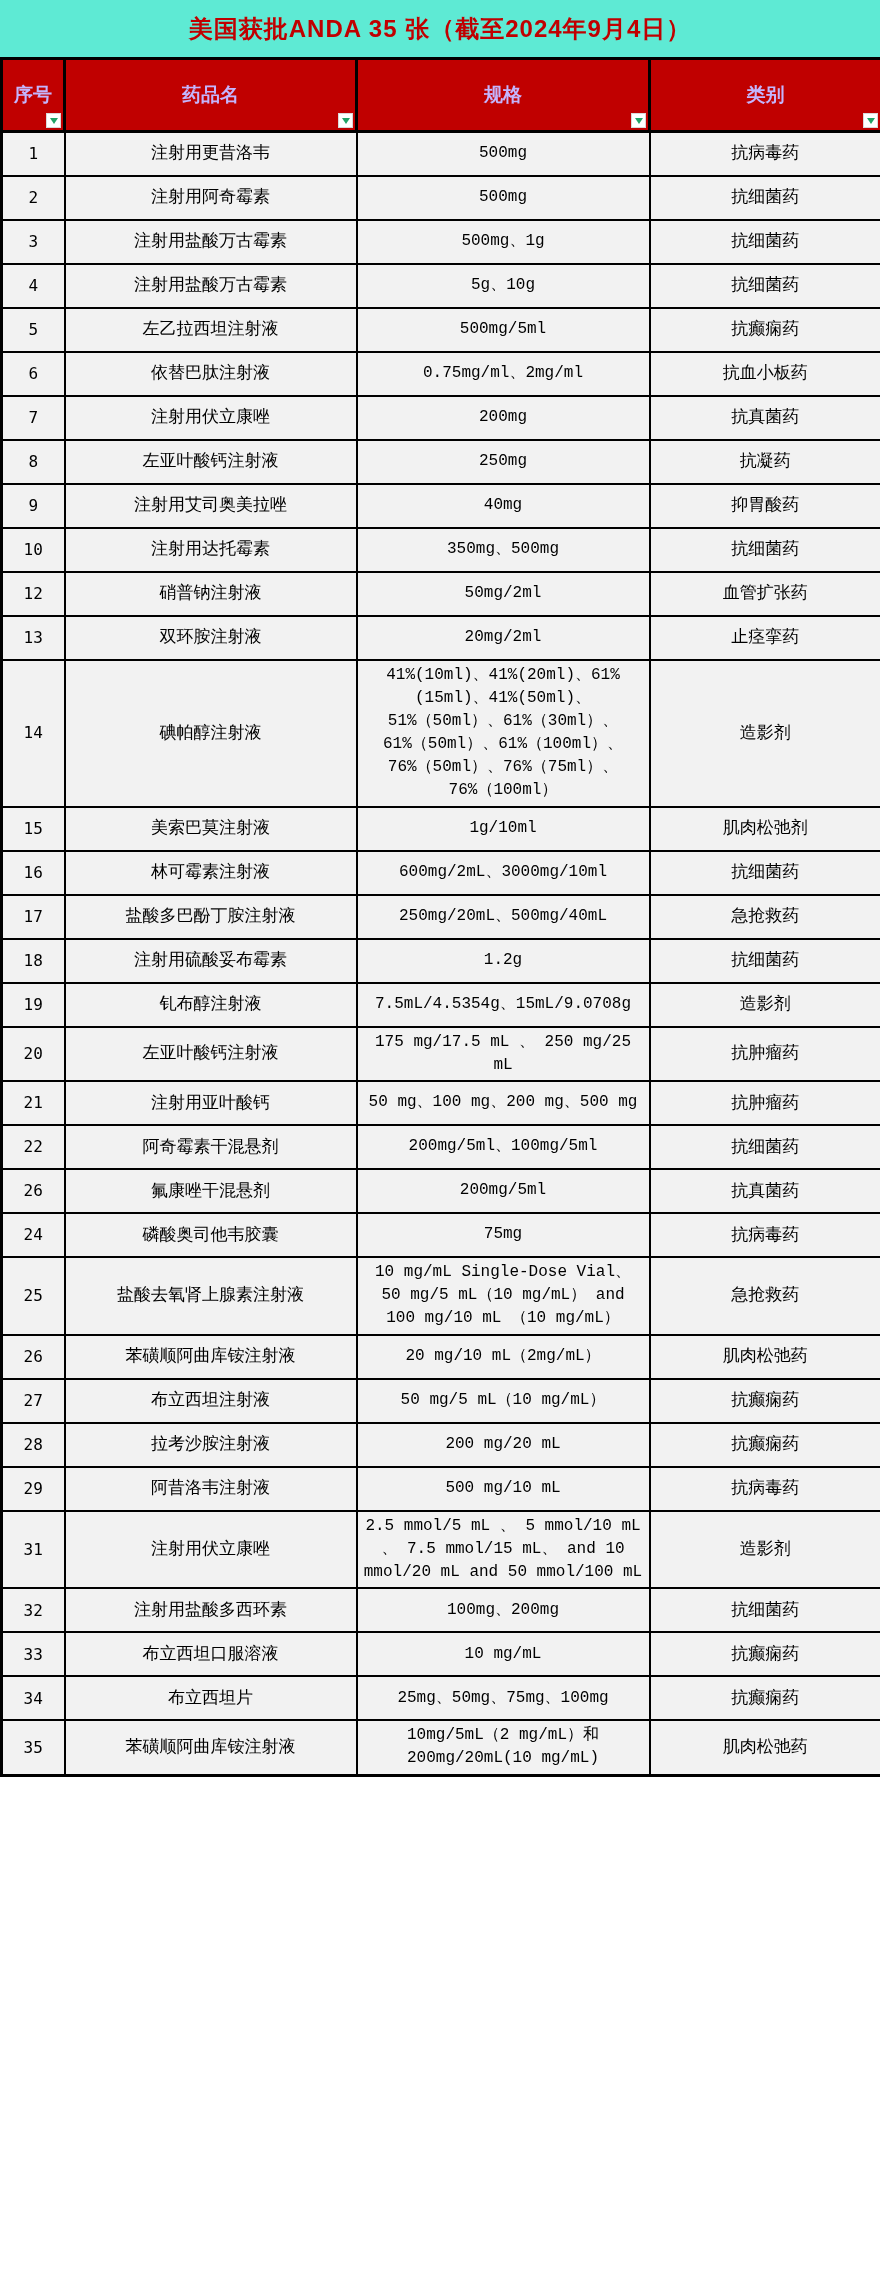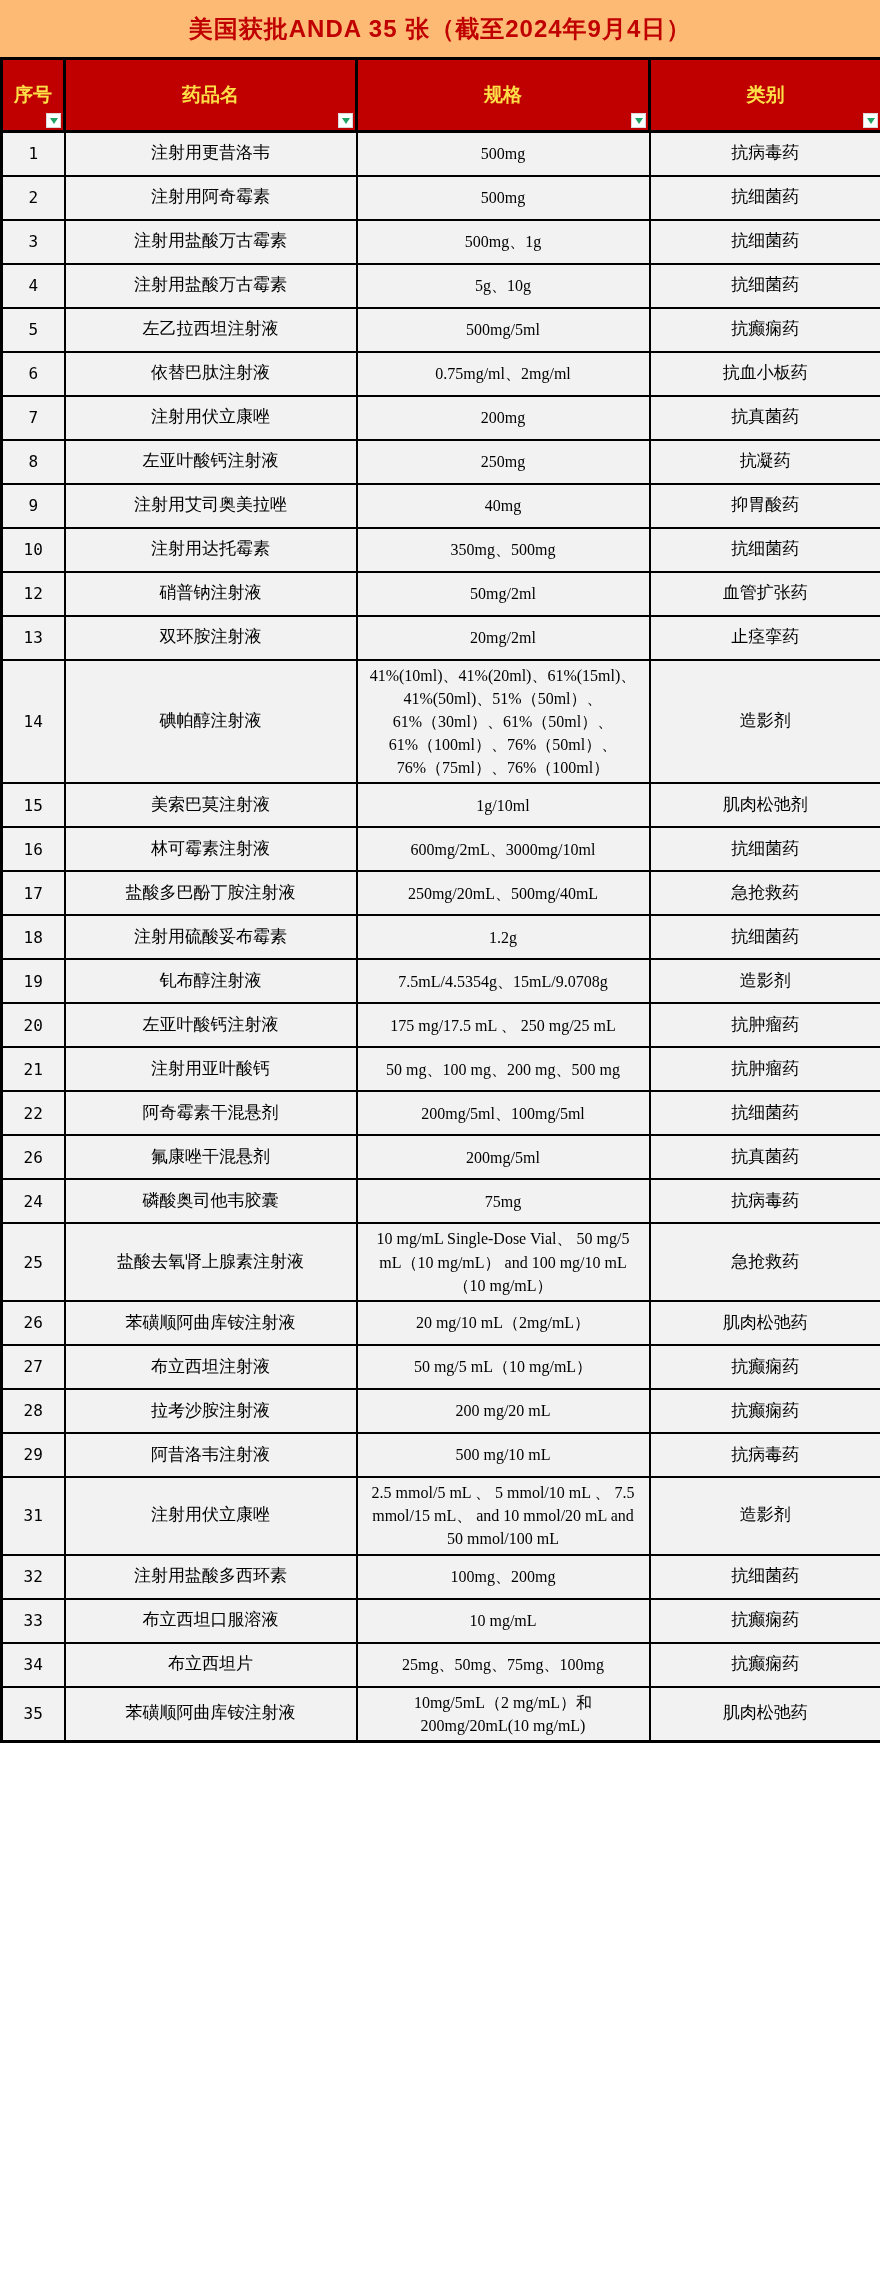--- a/index.html
+++ b/index.html
@@ -1,38 +1,38 @@
 <!DOCTYPE html>
 <html><head>
 <meta charset="utf-8">
 <style>
   html,body{margin:0;padding:0;background:#ffffff;}
   body{font-family:"Liberation Sans", sans-serif; width:880px;}
   .page{width:880px; background:#ffffff;}
 
   .title-bar{
-    width:880px; height:57px; background:#fdba74;
+    width:880px; height:57px; background:#5eead4;
     display:flex; align-items:center; justify-content:center;
     box-sizing:border-box;
   }
   .title-bar .title{
     color:#c00000; font-size:24px; font-weight:bold; letter-spacing:1px;
   }
 
   table.anda{
     width:880px; border-collapse:collapse; table-layout:fixed;
     border:3px solid #000;
   }
   col.c-no{width:63px;}
   col.c-name{width:292px;}
   col.c-spec{width:293px;}
   col.c-cat{width:232px;}
 
   thead th{
-    background:#c00000; color:#fde047;
+    background:#c00000; color:#c4b5fd;
     font-size:19px; font-weight:bold;
     height:70px; border:3px solid #000;
     position:relative; text-align:center; vertical-align:middle;
     padding:0;
   }
   .filter-btn{
     position:absolute; right:2px; bottom:2px;
     width:15px; height:15px; background:#ffffff;
     display:flex; align-items:center; justify-content:center;
     border:1px solid #d9d9d9; box-sizing:border-box;
@@ -46,21 +46,21 @@
 
   tbody td{
     background:#f2f2f2; color:#000000;
     border:2px solid #000;
     text-align:center; vertical-align:middle;
     height:44px; padding:3px 6px; box-sizing:border-box;
     line-height:1.45;
   }
   td.cell-no{font-size:16px; font-family:"DejaVu Sans Mono", monospace;}
   td.cell-name{font-size:17px;}
-  td.cell-spec{font-size:16px; font-family:Liberation Serif, serif; word-break:break-word;}
+  td.cell-spec{font-size:16px; font-family:Liberation Mono, monospace; word-break:break-word;}
   td.cell-category{font-size:17px;text-align:center;}
 </style>
 </head>
 <body>
 
 <div class="page">
 
   <div class="title-bar">
     <span class="title">美国获批ANDA 35 张（截至2024年9月4日）</span>
   </div>

